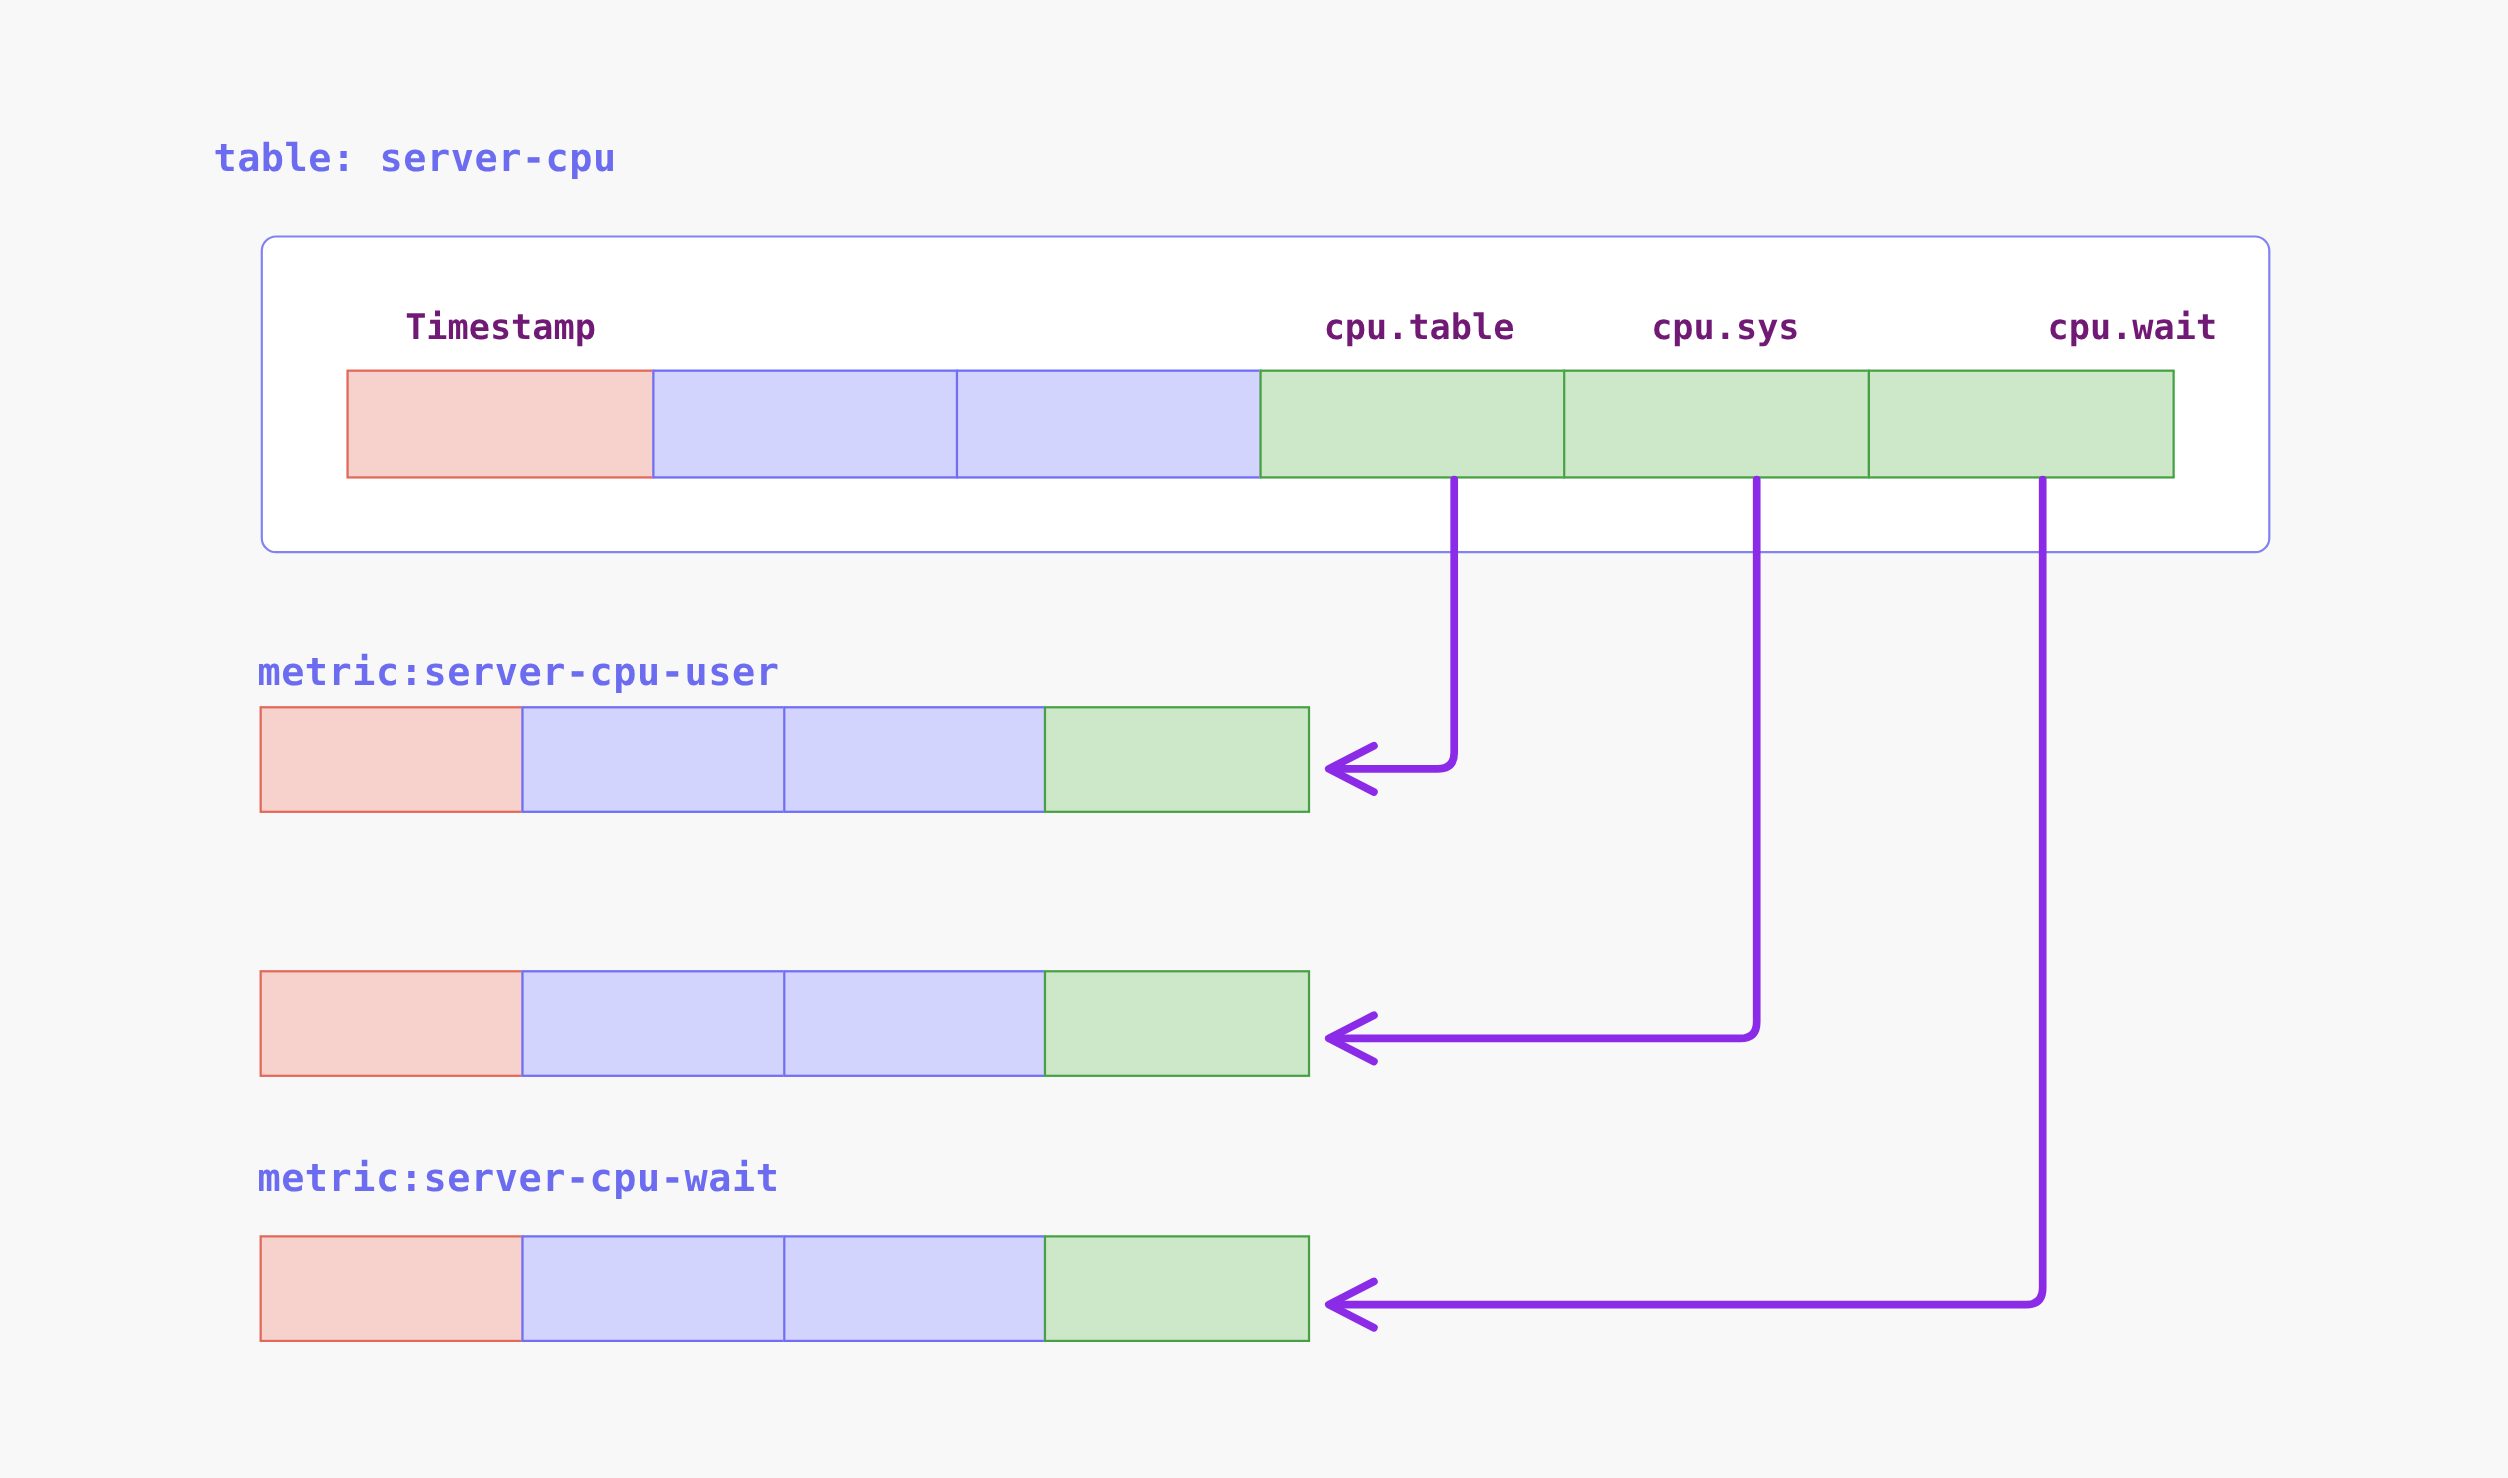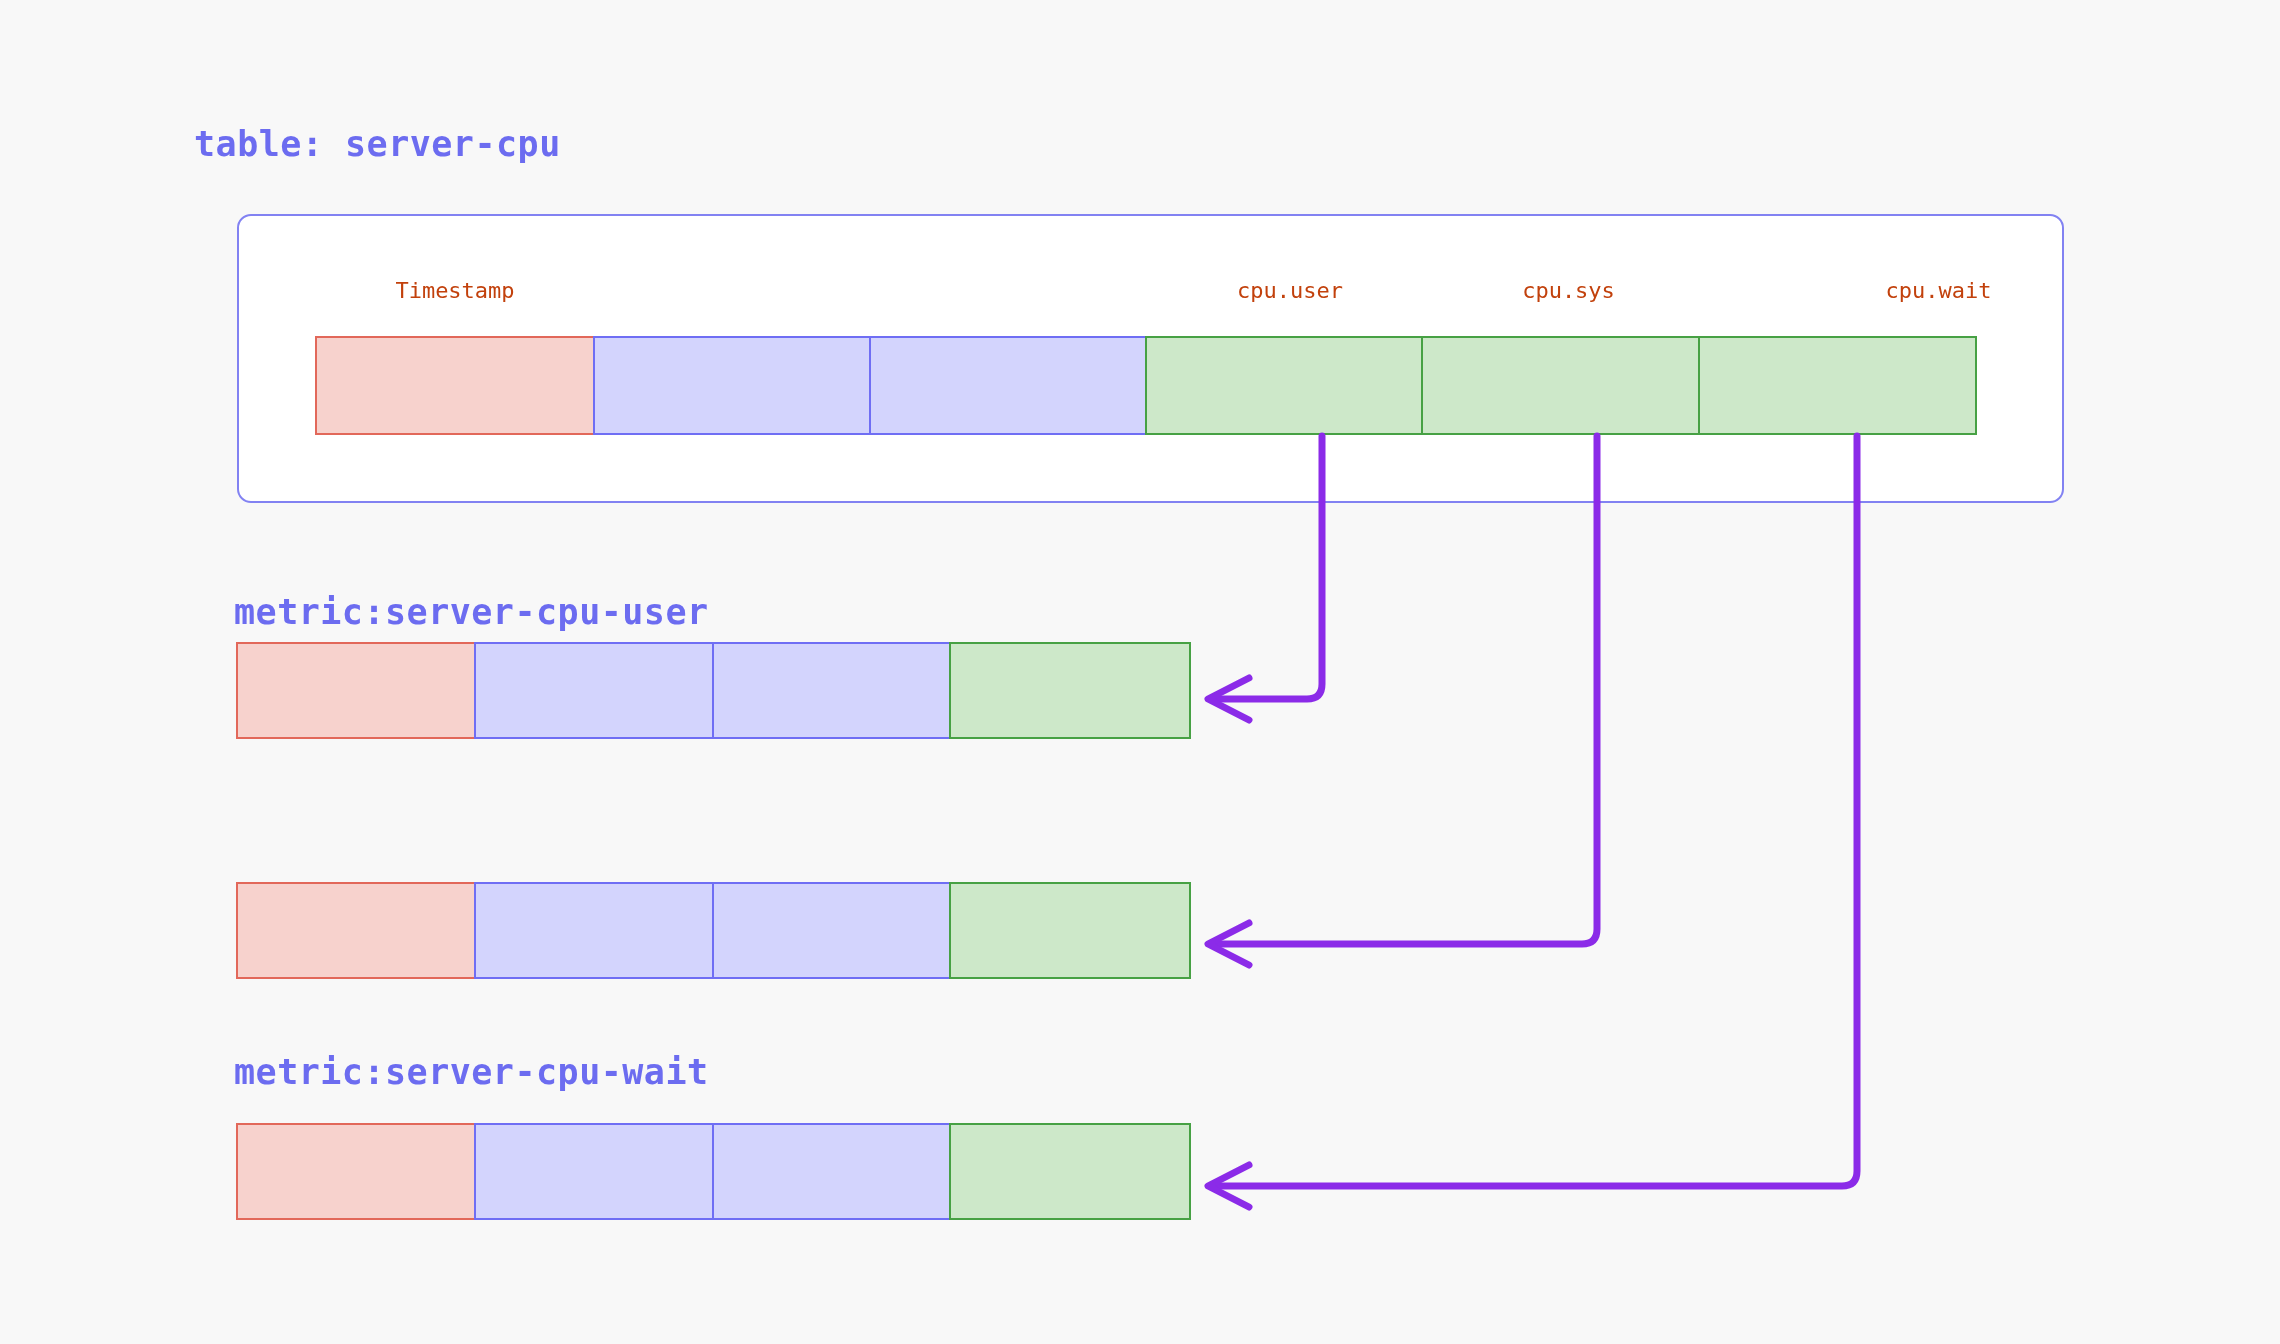--- a/index.html
+++ b/index.html
@@ -61,24 +61,25 @@
     left: 0;
     top: 0;
     width: 2280px;
     height: 1344px;
     z-index: 3;
     pointer-events: none;
   }
   .col-header {
     position: absolute;
     top: 278px;
-    font-size: 22px;
-    color: #c2410c;
+    font-size: 32px;
+    color: #701a75;
     text-align: center;
     white-space: pre;
+    font-weight: bold;
   }
 
   .table-row {
     position: absolute;
     left: 303px;
     top: 336px;
     height: 99px;
     display: flex;
     z-index: 3;
   }
@@ -127,21 +128,21 @@
 <body>
 
 <div id="stage">
 
   <div class="table-title">table: server-cpu</div>
 
   <div class="table-card"></div>
 
   <div class="col-headers">
     <div class="col-header" style="left:303px; width:280px;">Timestamp</div>
-    <div class="col-header" style="left:1139px; width:278px;">cpu.user</div>
+    <div class="col-header" style="left:1139px; width:278px;">cpu.table</div>
     <div class="col-header" style="left:1417px; width:279px;">cpu.sys</div>
     <div class="col-header" style="left:1788px; width:277px;">cpu.wait</div>
   </div>
 
   <div class="table-row">
     <div class="cell c-time" style="width:280px;"></div>
     <div class="cell c-label" style="width:278px; margin-left:-2px;"></div>
     <div class="cell c-label" style="width:278px; margin-left:-2px;"></div>
     <div class="cell c-value" style="width:278px; margin-left:-2px;"></div>
     <div class="cell c-value" style="width:279px; margin-left:-2px;"></div>

